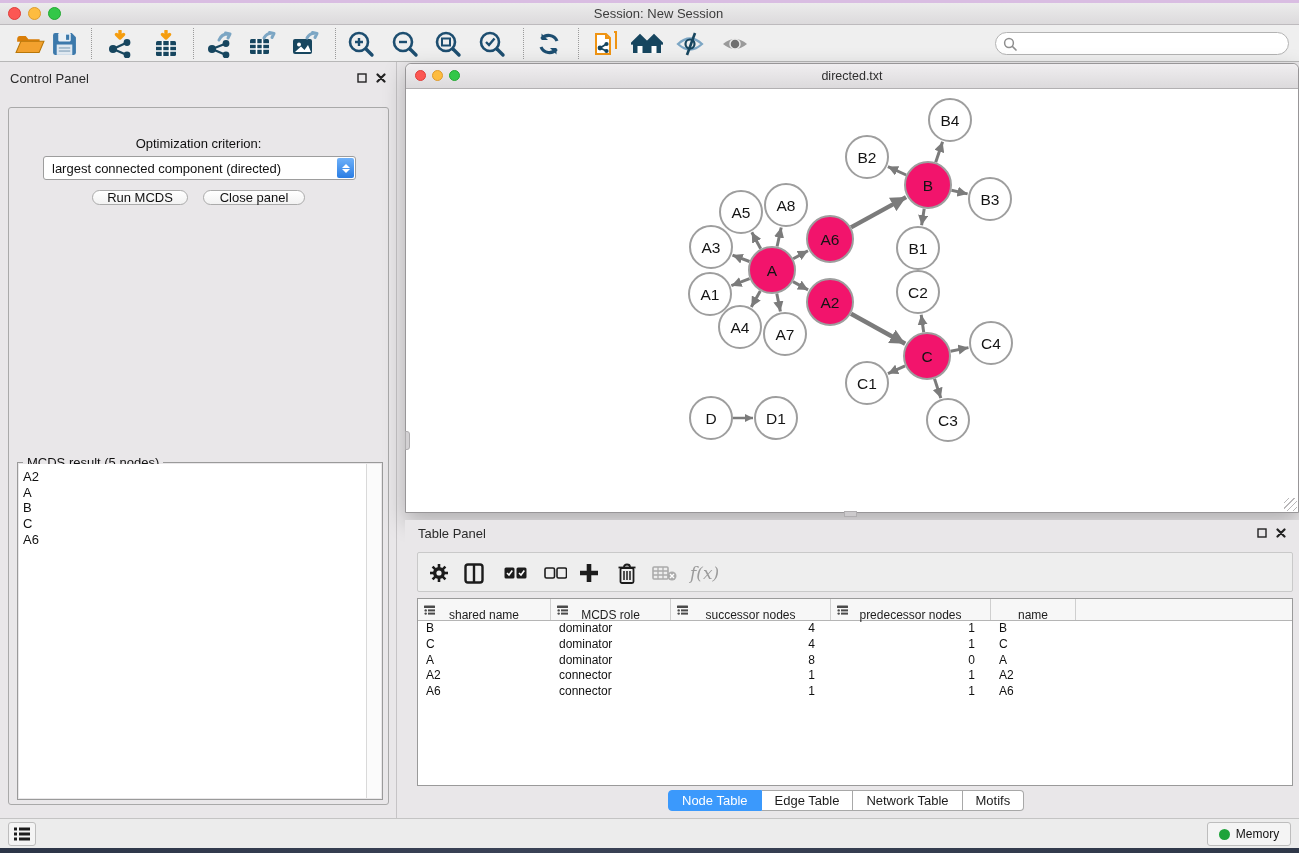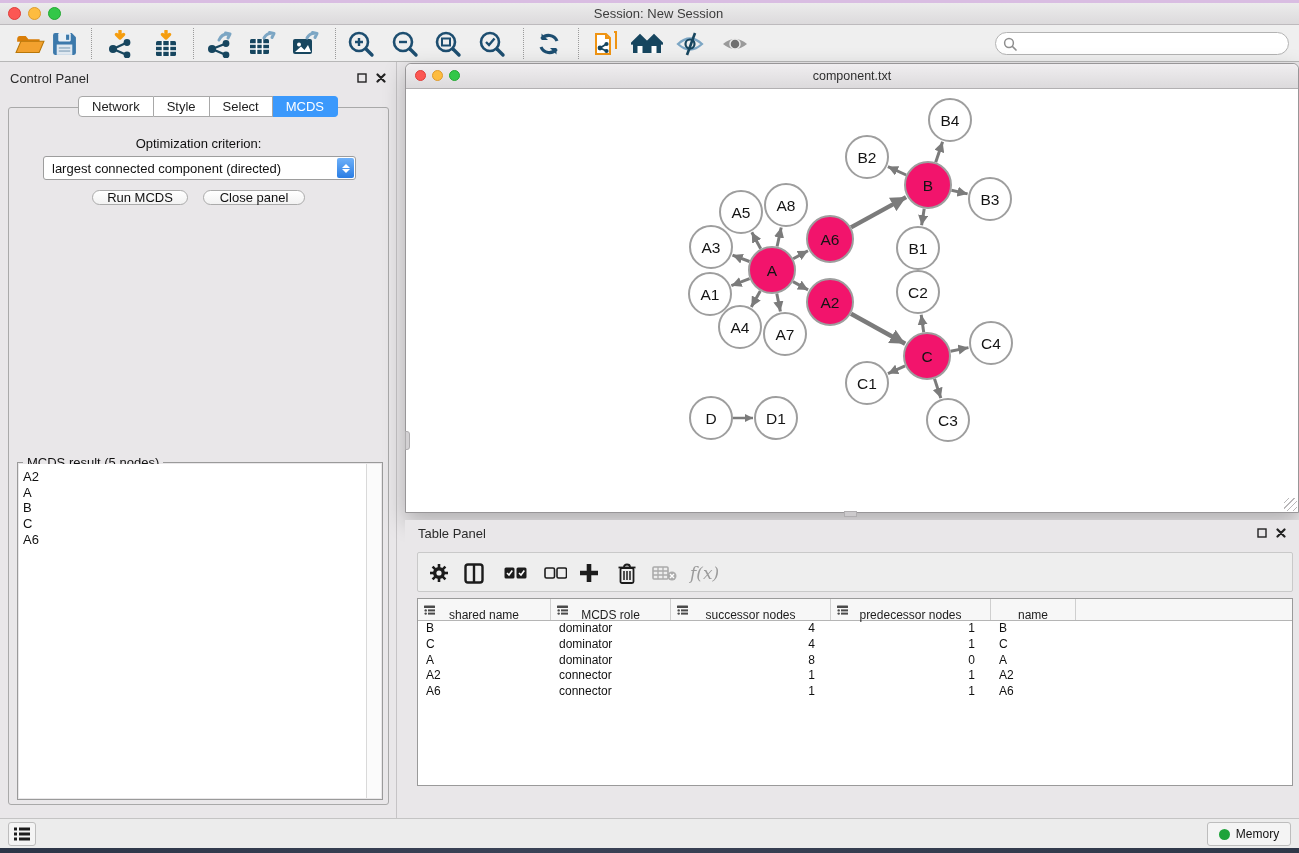--- a/index.html
+++ b/index.html
@@ -293,26 +293,20 @@
   <div class="dockbtns" style="left:357px; top:11px; position:absolute;">
     <svg width="10" height="10" viewBox="0 0 10 10">
       <rect x="1" y="1" width="8" height="8" fill="none" stroke="#222" stroke-width="1.4"></rect>
     </svg>
     <svg width="10" height="10" viewBox="0 0 10 10">
       <path d="M1.5 1.5 L8.5 8.5 M8.5 1.5 L1.5 8.5" stroke="#222" stroke-width="2.2" stroke-linecap="round"></path>
     </svg>
   </div>
 
   <div class="cp-border"></div>
-  <div id="cp-tabs" class="tabgroup" style="left:78px; top:34px;">
-      <div class="tab">Network</div>
-      <div class="tab">Style</div>
-      <div class="tab">Select</div>
-      <div class="tab active">MCDS</div>
-    </div>
 
   <div id="criterion-select">
     <span>largest connected component (directed)</span>
     <span id="criterion-stepper">
       <span class="chev up"></span>
         <span class="chev dn"></span>
     </span>
   </div>
 
   <div id="opt-label">Optimization criterion:</div>
@@ -331,21 +325,21 @@
       </div>
     <div id="result-scroll"></div>
   </div>
 </div>
 
 <div id="network-window" class="abs">
   <div id="nw-titlebar">
     <span class="tl red"></span>
     <span class="tl yellow"></span>
     <span class="tl green"></span>
-    <div class="title">component.txt</div>
+    <div class="title">directed.txt</div>
   </div>
   <svg id="graph-canvas" viewBox="0 0 892 423" xmlns="http://www.w3.org/2000/svg">
     <defs>
       <marker id="arrow" viewBox="0 0 10 10" refX="10" refY="5" markerWidth="3.4" markerHeight="3.4" orient="auto" markerUnits="strokeWidth">
         <path d="M0 0 L10 5 L0 10 Z" fill="#7b7b7b"></path>
       </marker>
     </defs>
     <g id="edges-layer">
         <line x1="354.7" y1="159.8" x2="345.8" y2="143.3" stroke="#7b7b7b" stroke-width="3" marker-end="url(#arrow)"></line>
         <line x1="371.1" y1="157.5" x2="375.2" y2="138.5" stroke="#7b7b7b" stroke-width="3" marker-end="url(#arrow)"></line>
@@ -618,20 +612,26 @@
         <div class="trow">
           <div class="tcell left" style="width: 133px;">A6</div>
           <div class="tcell left" style="width: 120px;">connector</div>
           <div class="tcell right" style="width: 160px;">1</div>
           <div class="tcell right" style="width: 160px;">1</div>
           <div class="tcell left" style="width: 85px;">A6</div>
         </div>
       </div>
   </div>
 
+  <div id="tp-tabs" class="tabgroup">
+      <div class="tab active">Node Table</div>
+      <div class="tab">Edge Table</div>
+      <div class="tab">Network Table</div>
+      <div class="tab">Motifs</div>
+    </div>
 </div>
 
 <div id="statusbar" class="abs">
   <div id="list-btn">
     <svg width="16" height="14" viewBox="0 0 16 14">
       <g fill="#1c1c1c">
         <rect x="0" y="0.5" width="3" height="3"></rect>
           <rect x="5" y="0.5" width="11" height="3"></rect>
         <rect x="0" y="5.5" width="3" height="3"></rect>
           <rect x="5" y="5.5" width="11" height="3"></rect>

